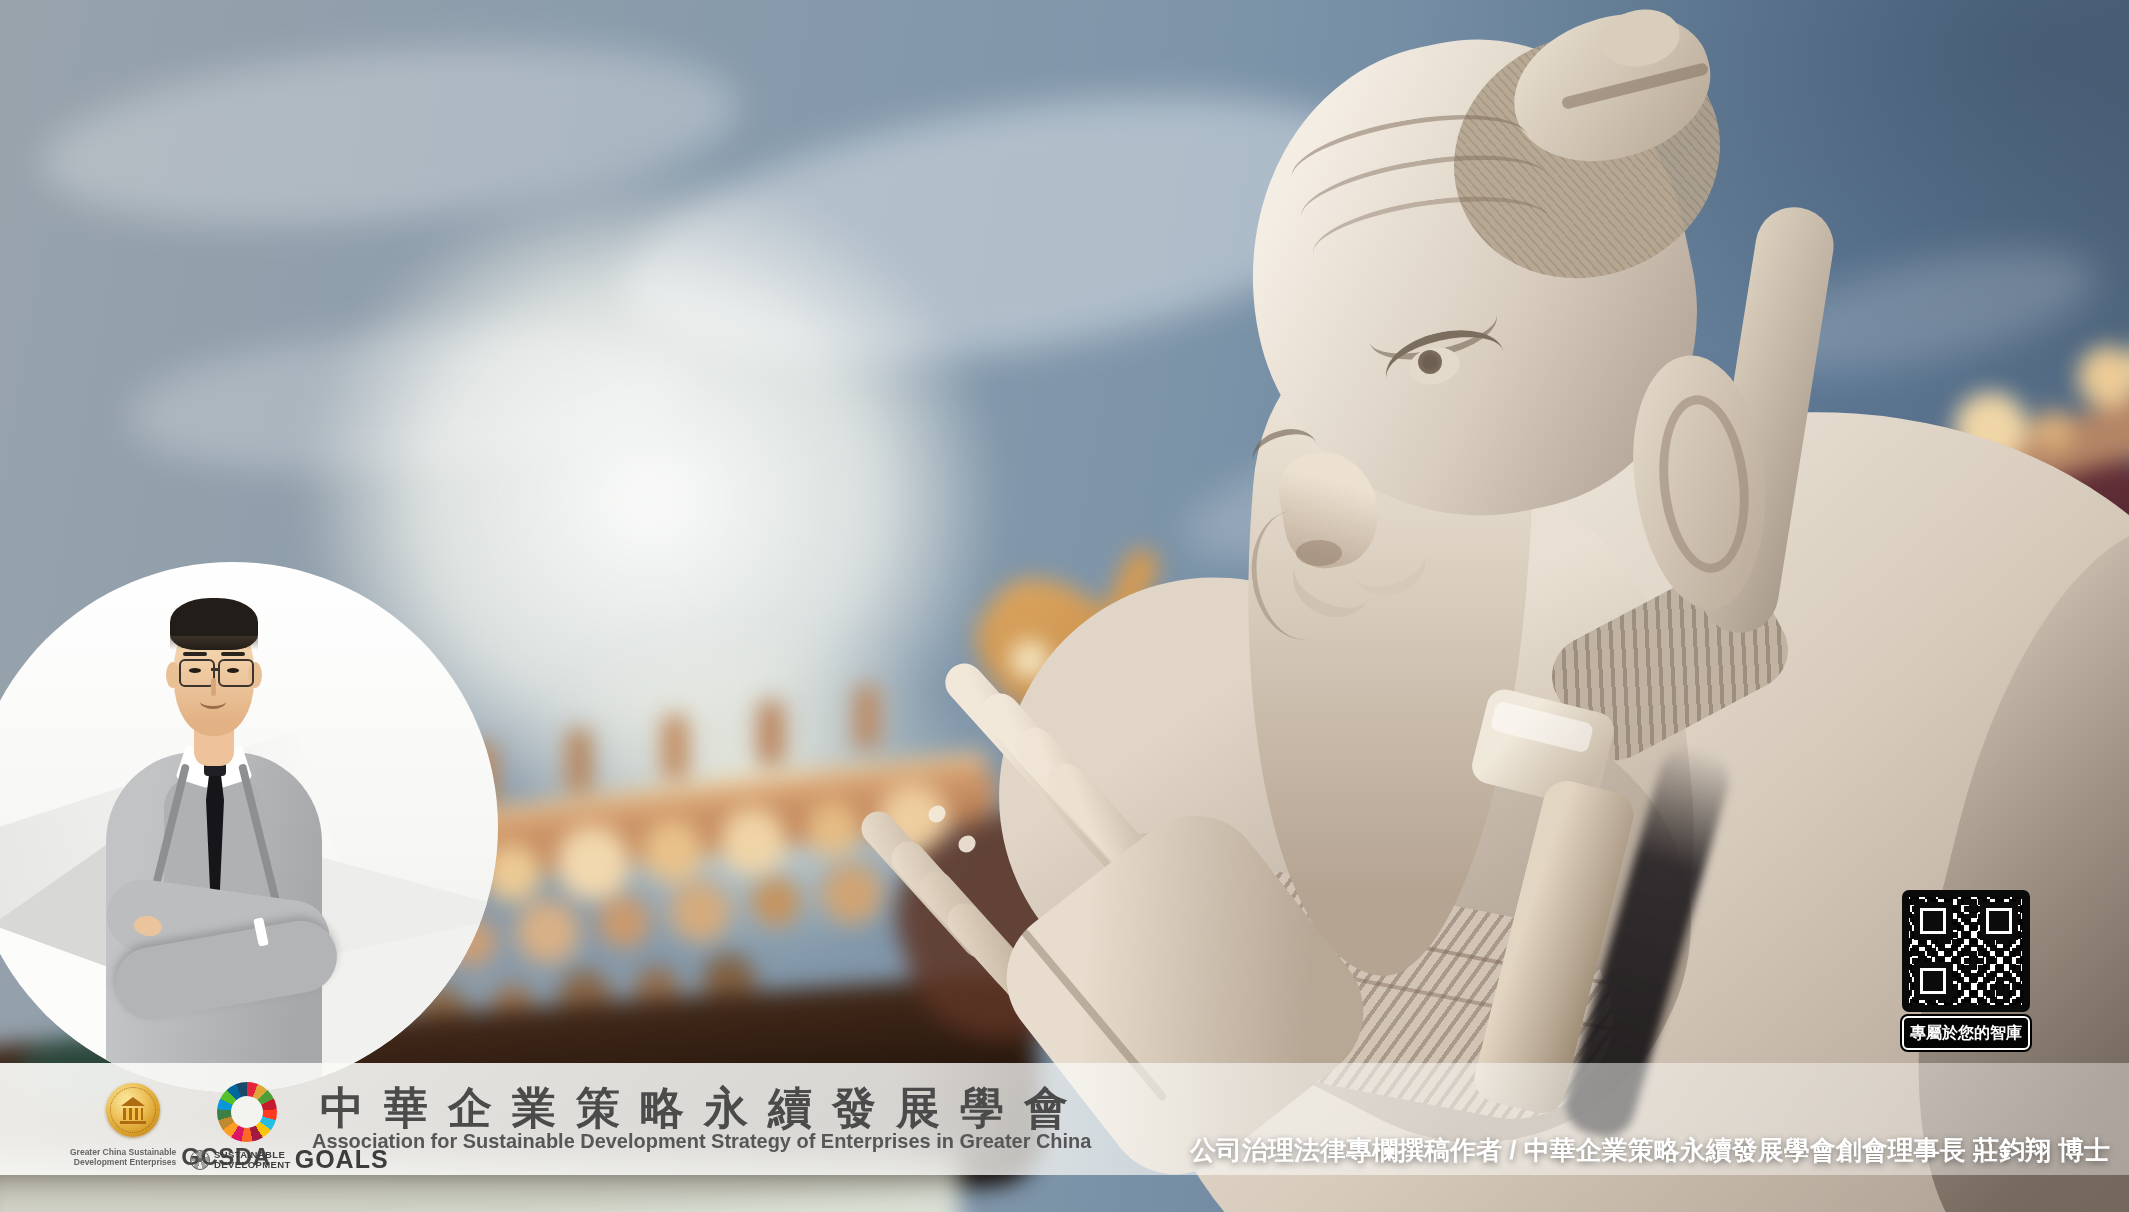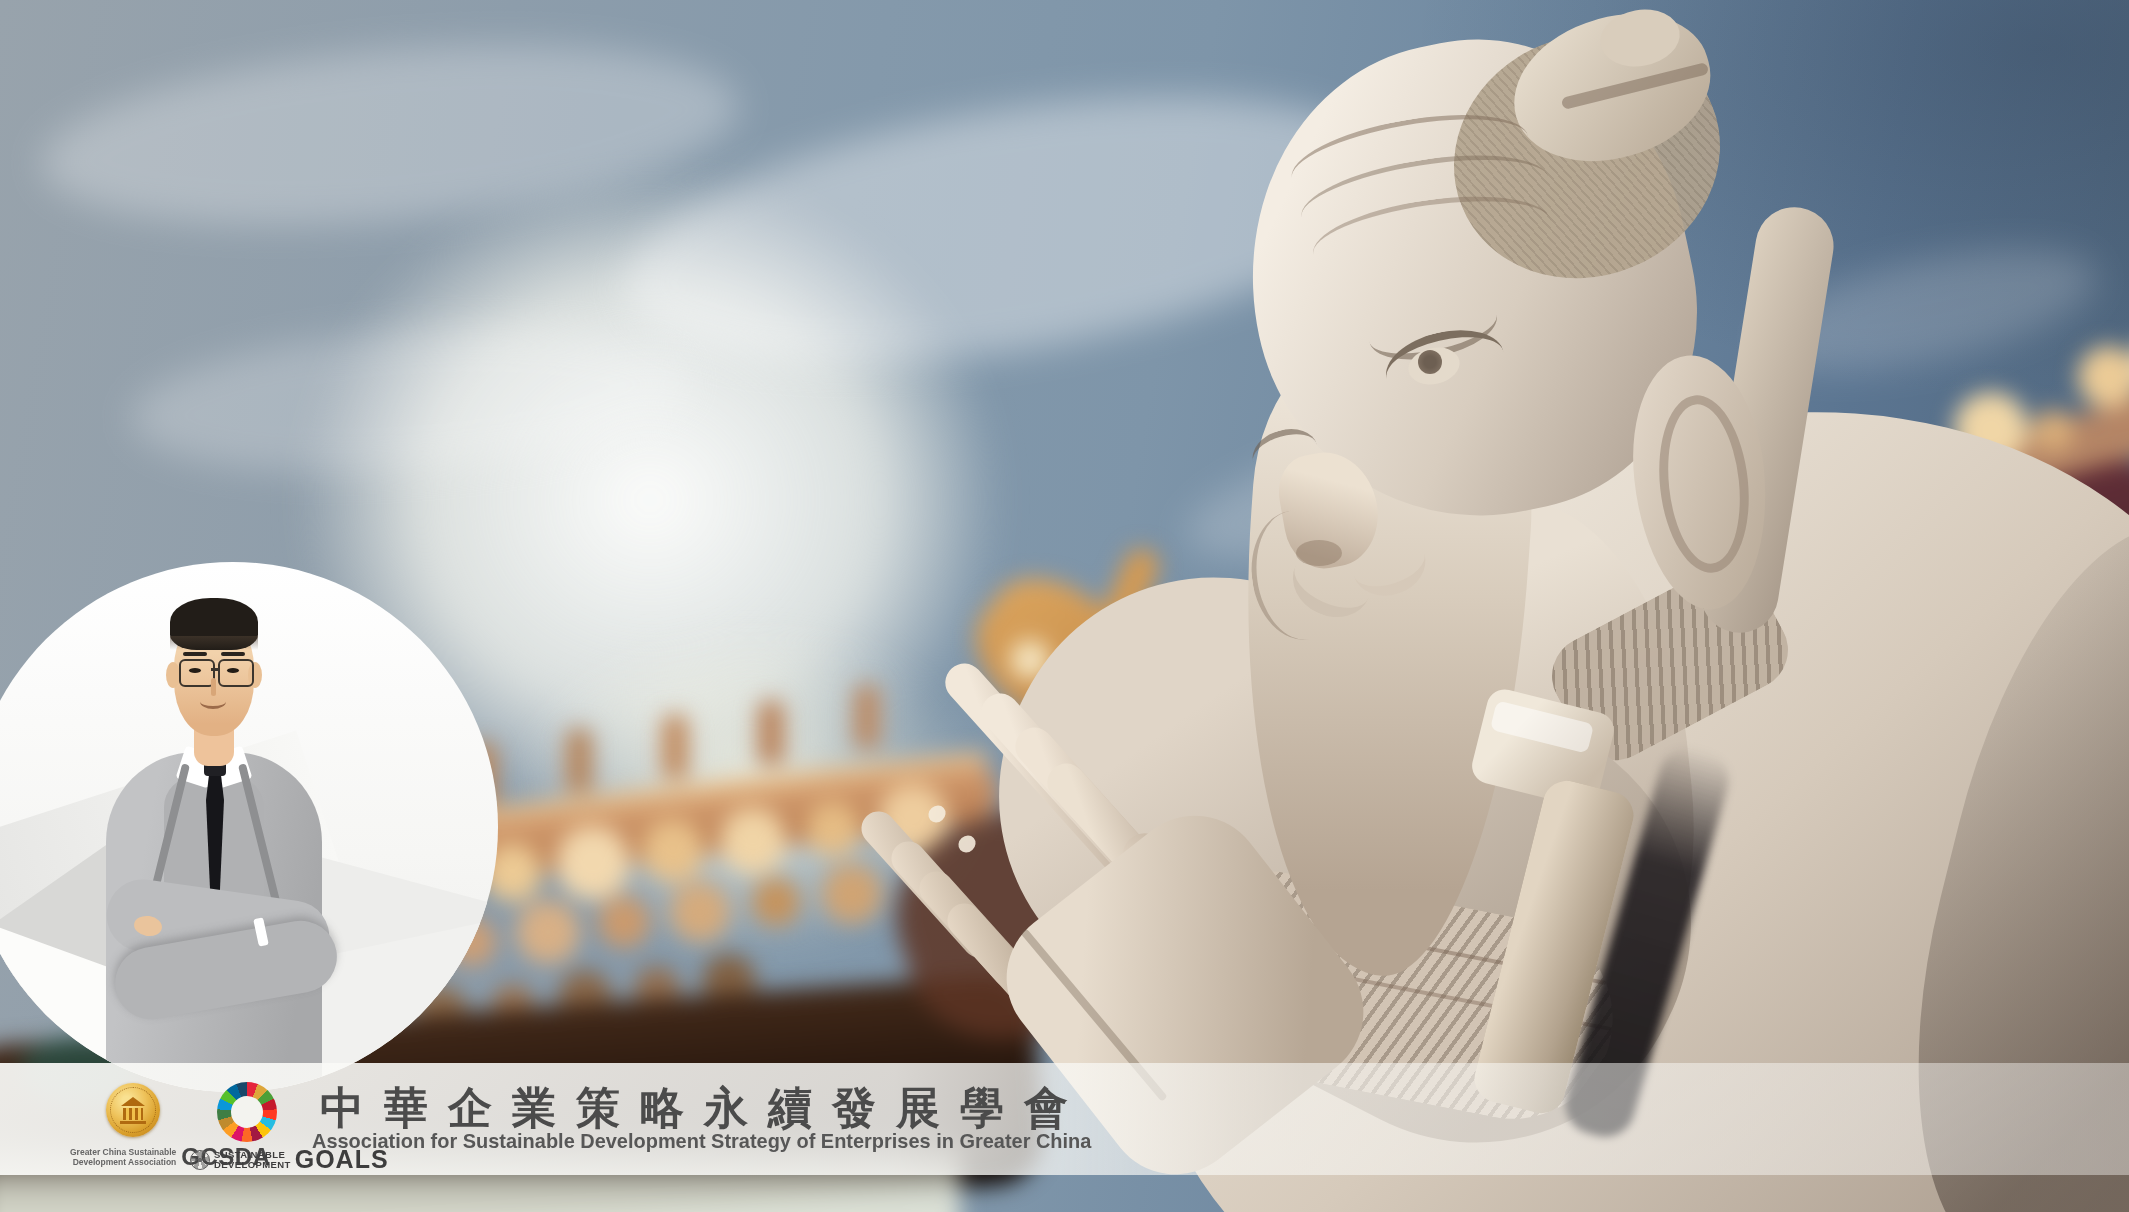--- a/index.html
+++ b/index.html
@@ -265,43 +265,54 @@
     <div class="abs" style="left:253px;top:90px;width:24px;height:4px;background:#2a241e;border-radius:2px;"></div>
     <div class="abs" style="left:211px;top:97px;width:32px;height:24px;border:2.5px solid #3c352d;border-radius:6px;"></div>
     <div class="abs" style="left:250px;top:97px;width:32px;height:24px;border:2.5px solid #3c352d;border-radius:6px;"></div>
     <div class="abs" style="left:243px;top:106px;width:8px;height:2.5px;background:#3c352d;"></div>
     <div class="abs" style="left:221px;top:106px;width:12px;height:5px;border-radius:50%;background:#241d16;"></div>
     <div class="abs" style="left:259px;top:106px;width:12px;height:5px;border-radius:50%;background:#241d16;"></div>
     <div class="abs" style="left:243px;top:116px;width:5px;height:18px;border-radius:3px;background:#d8a678;"></div>
     <div class="abs" style="left:232px;top:132px;width:26px;height:12px;border-radius:50%;border-bottom:3px solid #9c6b4a;"></div>
   </div>
 
+  <div class="qr-unit" style="left:1902px;top:890px;">
+    <div class="qr-box">
+      <div class="qr-white"></div>
+      <div class="qr-pat" style="background-position:3px 2px, 1px 8px;"></div>
+      <div class="finder" style="left:12px;top:12px;"></div>
+      <div class="finder" style="right:12px;top:12px;"></div>
+      <div class="finder" style="left:12px;bottom:12px;"></div>
+    </div>
+    <div class="qr-label">專屬於您的智庫</div>
+  </div>
 
   <div class="band">
 
     <div class="medallion">
       <div class="m-roof"></div>
       <div class="m-cols"></div>
       <div class="m-base"></div>
     </div>
     <div class="abs" style="left:70px;top:80px;display:flex;align-items:center;gap:5px;">
       <div class="gcsda-tiny">
         <div>Greater China Sustainable</div>
-        <div>Development Association</div>
+        <div>Development Enterprises</div>
       </div>
       <div class="gcsda-acro">GCSDA</div>
     </div>
 
     <div class="sdg-wheel"></div>
     <div class="abs" style="left:190px;top:82px;display:flex;align-items:center;gap:4px;">
       <div class="un-emblem"></div>
       <div>
         <div class="sdg-word">SUSTAINABLE</div>
         <div class="sdg-word">DEVELOPMENT</div>
       </div>
       <div class="sdg-goals">GOALS</div>
     </div>
 
     <div class="title-zh">中華企業策略永續發展學會</div>
     <div class="title-en">Association for Sustainable Development Strategy of Enterprises in Greater China</div>
+    <div class="author">公司治理法律專欄撰稿作者 / 中華企業策略永續發展學會創會理事長 莊鈞翔 博士</div>
   </div>
 
 </div>
 
 </body></html>

